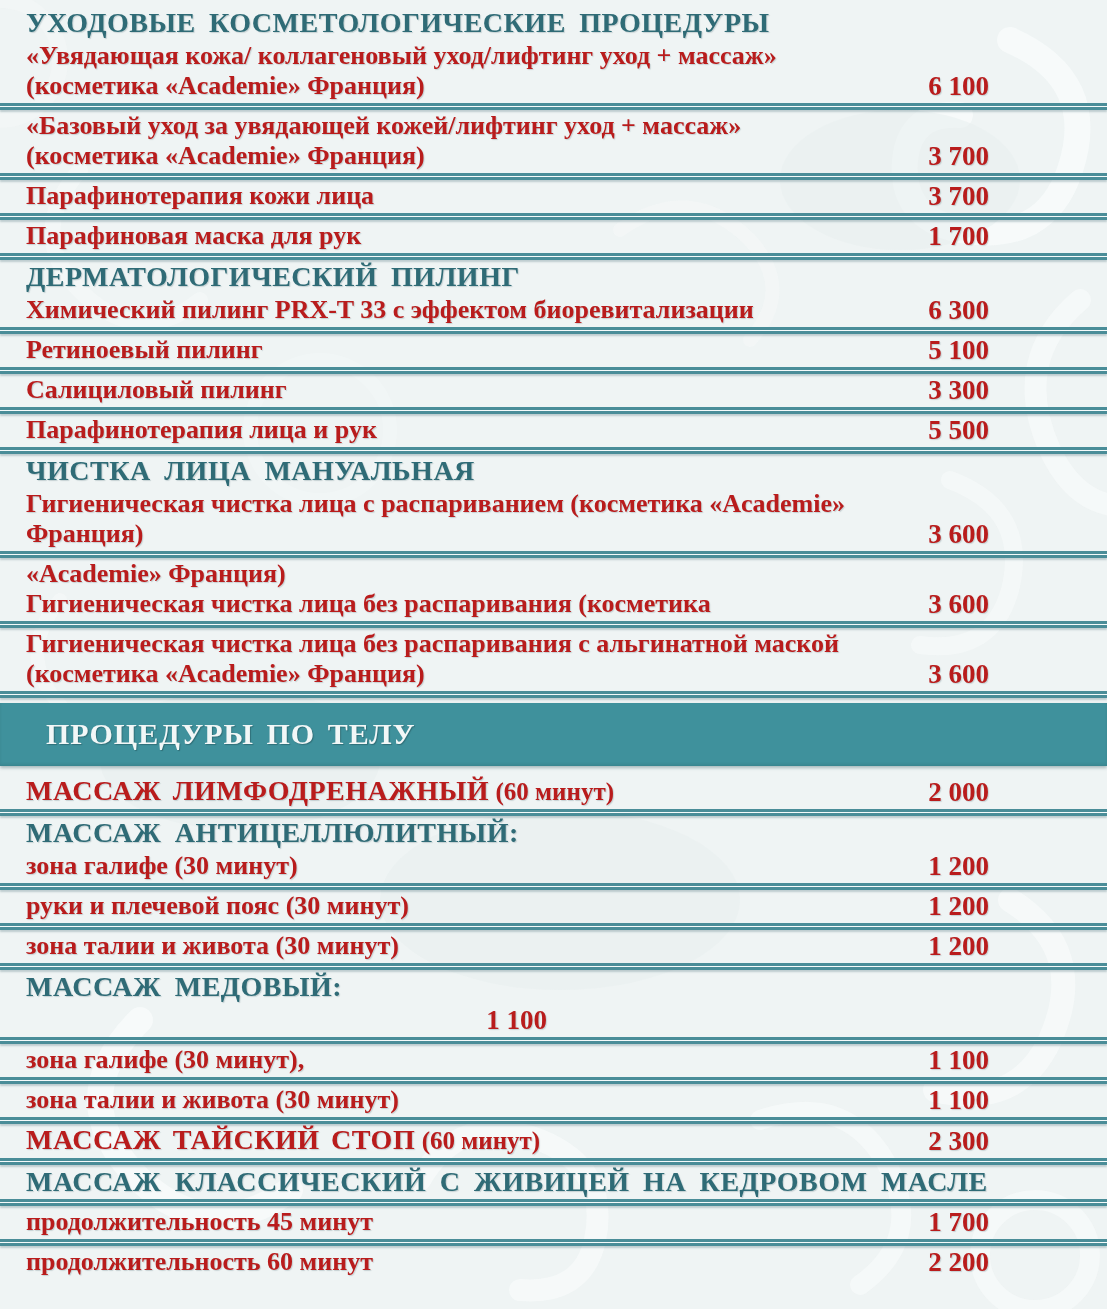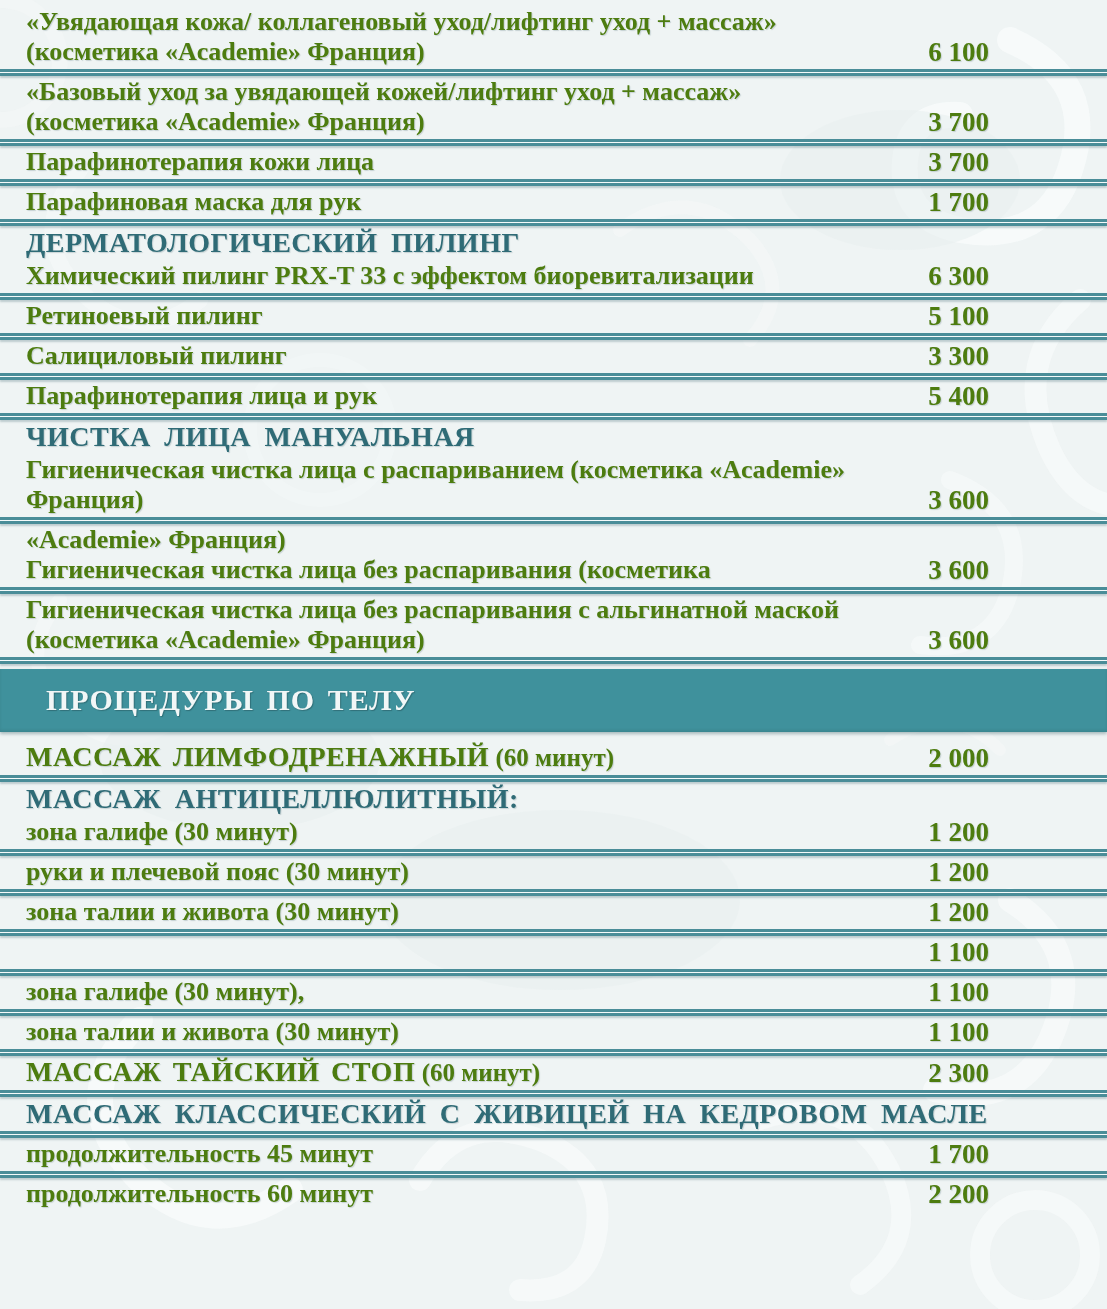--- a/index.html
+++ b/index.html
@@ -19,24 +19,24 @@
     font-weight:700;
     font-size:28px;
     line-height:30px;
     letter-spacing:0.5px;
     word-spacing:6px;
     padding:2px 118px 2px 26px;
     text-shadow:1px 1px 1px rgba(90,120,125,0.28);
   }
   .row{
     display:flex;
-    justify-content:flex-end;
+    justify-content:center;
     align-items:flex-end;
     padding:1px 118px 2px 26px;
-    color:#4d7c0f;
+    color:#b91c1c;
     font-size:26px;
     font-weight:700;
     line-height:30px;
     text-shadow:1px 1px 1px rgba(90,120,125,0.28);
   }
   .row .txt{flex:1 1 auto;min-width:0;}
   .row .price{
     flex:0 0 auto;
     margin-left:18px;
     font-weight:700;
@@ -98,20 +98,21 @@
       <circle cx="700,0" cy="60" r="60" stroke-width="16" opacity="0.25"></circle>
     </g>
     <g fill="#e8efef" opacity="0.55">
       <ellipse cx="560" cy="900" rx="180" ry="90"></ellipse>
       <ellipse cx="240" cy="760" rx="140" ry="70"></ellipse>
       <ellipse cx="900" cy="180" rx="120" ry="70"></ellipse>
     </g>
   </svg>
 
   <div class="content">
+      <div class="hdr">УХОДОВЫЕ КОСМЕТОЛОГИЧЕСКИЕ ПРОЦЕДУРЫ</div>
       <div class="row">
         <div class="txt">
           <div class="line">«Увядающая кожа/ коллагеновый уход/лифтинг уход + массаж»</div>
           <div class="line">(косметика «Academie» Франция)</div>
         </div>
         <div class="price">6 100</div>
       </div>
       <div class="sep"></div>
       <div class="row">
         <div class="txt">
@@ -154,21 +155,21 @@
         <div class="txt">
           <div class="line">Салициловый пилинг</div>
         </div>
         <div class="price">3 300</div>
       </div>
       <div class="sep"></div>
       <div class="row">
         <div class="txt">
           <div class="line">Парафинотерапия лица и рук</div>
         </div>
-        <div class="price">5 400</div>
+        <div class="price">5 500</div>
       </div>
       <div class="sep"></div>
       <div class="hdr">ЧИСТКА ЛИЦА МАНУАЛЬНАЯ</div>
       <div class="row">
         <div class="txt">
           <div class="line">Гигиеническая чистка лица с распариванием (косметика «Academie»</div>
           <div class="line">Франция)</div>
         </div>
         <div class="price">3 600</div>
       </div>
@@ -210,20 +211,21 @@
         <div class="price">1 200</div>
       </div>
       <div class="sep"></div>
       <div class="row">
         <div class="txt">
           <div class="line">зона талии и живота (30 минут)</div>
         </div>
         <div class="price">1 200</div>
       </div>
       <div class="sep"></div>
+      <div class="hdr">МАССАЖ МЕДОВЫЙ:</div>
       <div class="row">
         <div class="price">1 100</div>
       </div>
       <div class="sep"></div>
       <div class="row">
         <div class="txt">
           <div class="line">зона галифе (30 минут),</div>
         </div>
         <div class="price">1 100</div>
       </div>

